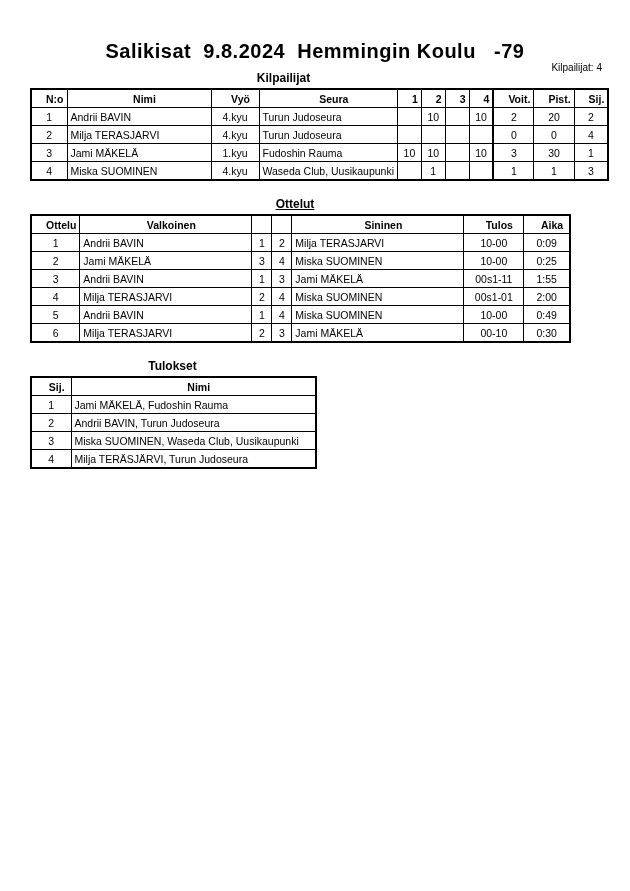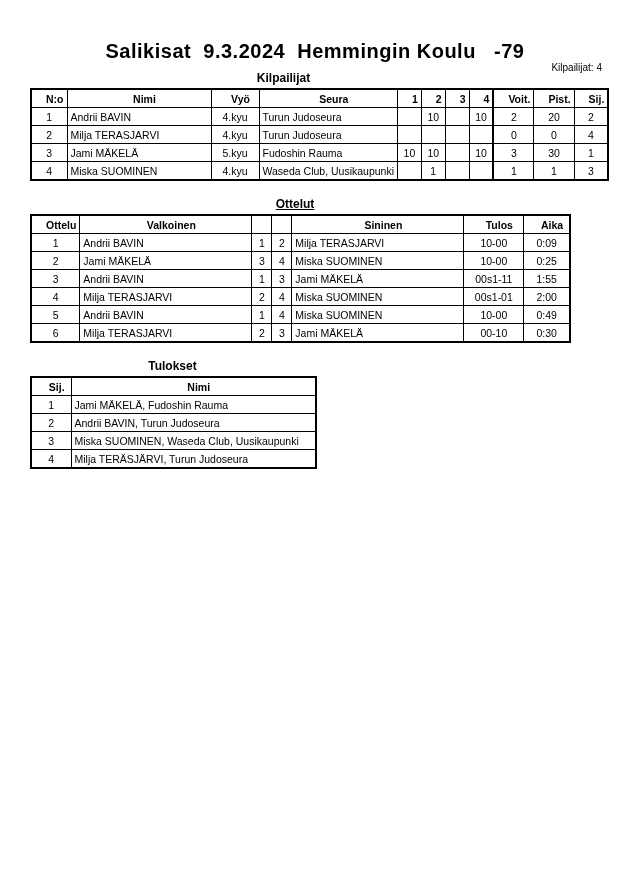--- a/index.html
+++ b/index.html
@@ -47,21 +47,21 @@
     white-space: nowrap;
   }
   .tbl th { font-weight: bold; text-align: center; padding-left: 14px; }
   td.c { text-align: center; }
   td.l { text-align: left; }
   .thickL { border-left: 2px solid #000 !important; }
 </style>
 </head>
 <body>
 
-<div class="page-title">Salikisat  9.3.2024  Hemmingin Koulu   -79</div>
+<div class="page-title">Salikisat  9.8.2024  Hemmingin Koulu   -79</div>
 <div class="competitors-count">Kilpailijat: 4</div>
 
 <div class="h1wrap">
   <div class="sec-heading">Kilpailijat</div>
 </div>
 
 <table class="tbl">
   <colgroup>
     <col style="width:24px">
       <col style="width:144px">
@@ -111,21 +111,21 @@
     <td class="c"></td>
     <td class="c"></td>
     <td class="c"></td>
     <td class="c thickL">0</td>
     <td class="c">0</td>
     <td class="c">4</td>
   </tr>
   <tr>
     <td class="c">3</td>
     <td class="l">Jami MÄKELÄ</td>
-    <td class="c">5.kyu</td>
+    <td class="c">1.kyu</td>
     <td class="l">Fudoshin Rauma</td>
     <td class="c">10</td>
     <td class="c">10</td>
     <td class="c"></td>
     <td class="c">10</td>
     <td class="c thickL">3</td>
     <td class="c">30</td>
     <td class="c">1</td>
   </tr>
   <tr>

